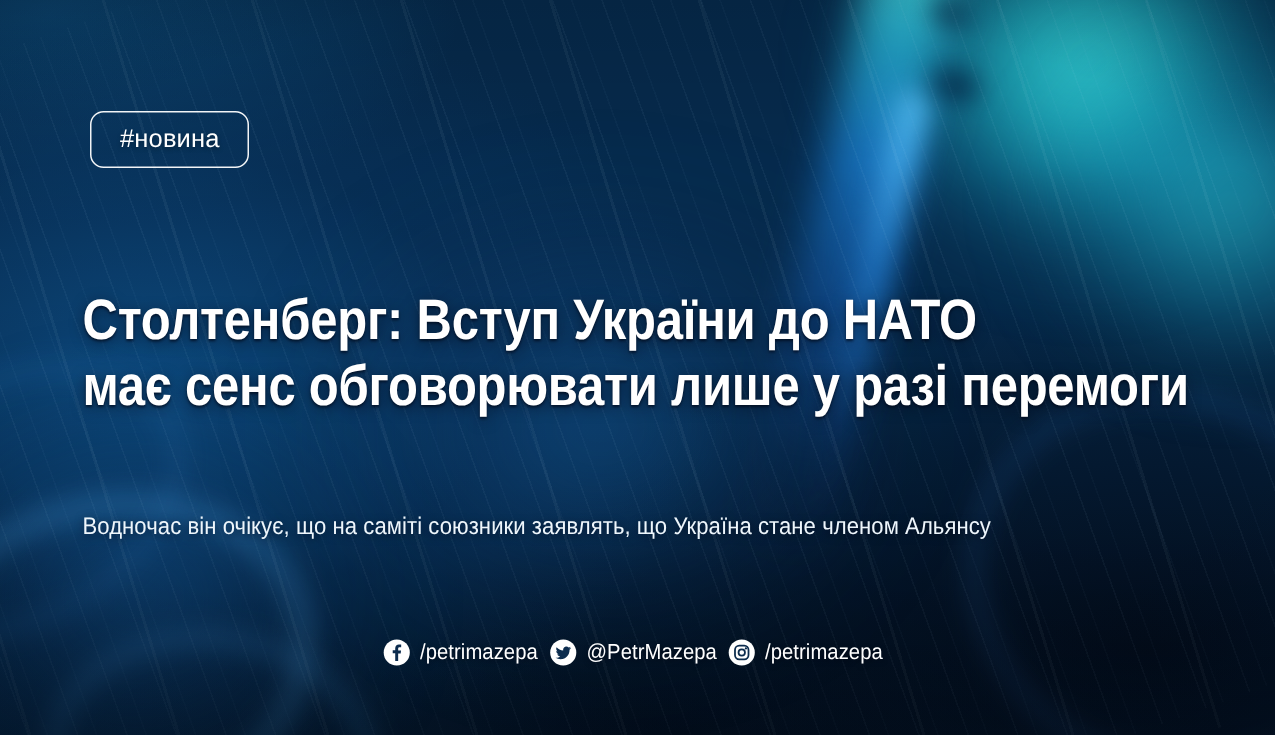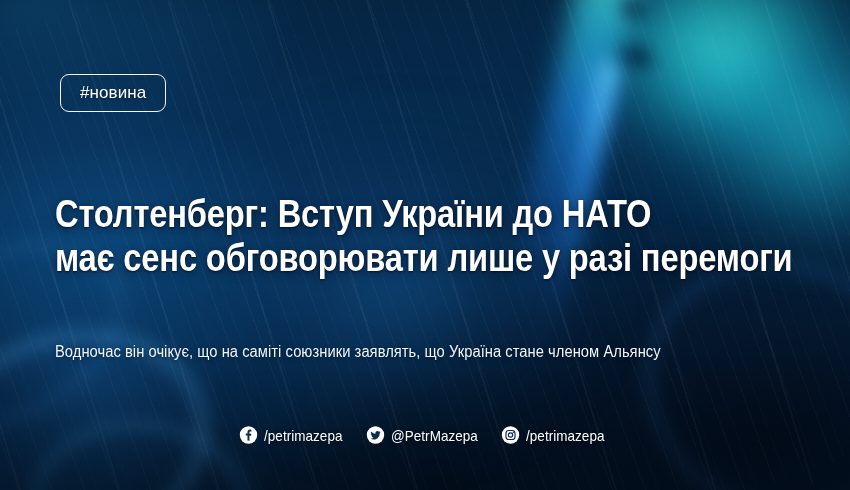--- a/index.html
+++ b/index.html
@@ -229,21 +229,21 @@
   }
 
   .social-row {
     position: absolute;
     left: 0;
     right: 0;
     top: 435px;
     display: flex;
     align-items: flex-start;
     justify-content: center;
-    gap: 17px;
+    gap: 1px;
     transform: translateY(-50%);
   }
   .social-item {
     display: flex;
     align-items: center;
     gap: 6px;
   }
   .social-icon {
     width: 19px;
     height: 19px;

